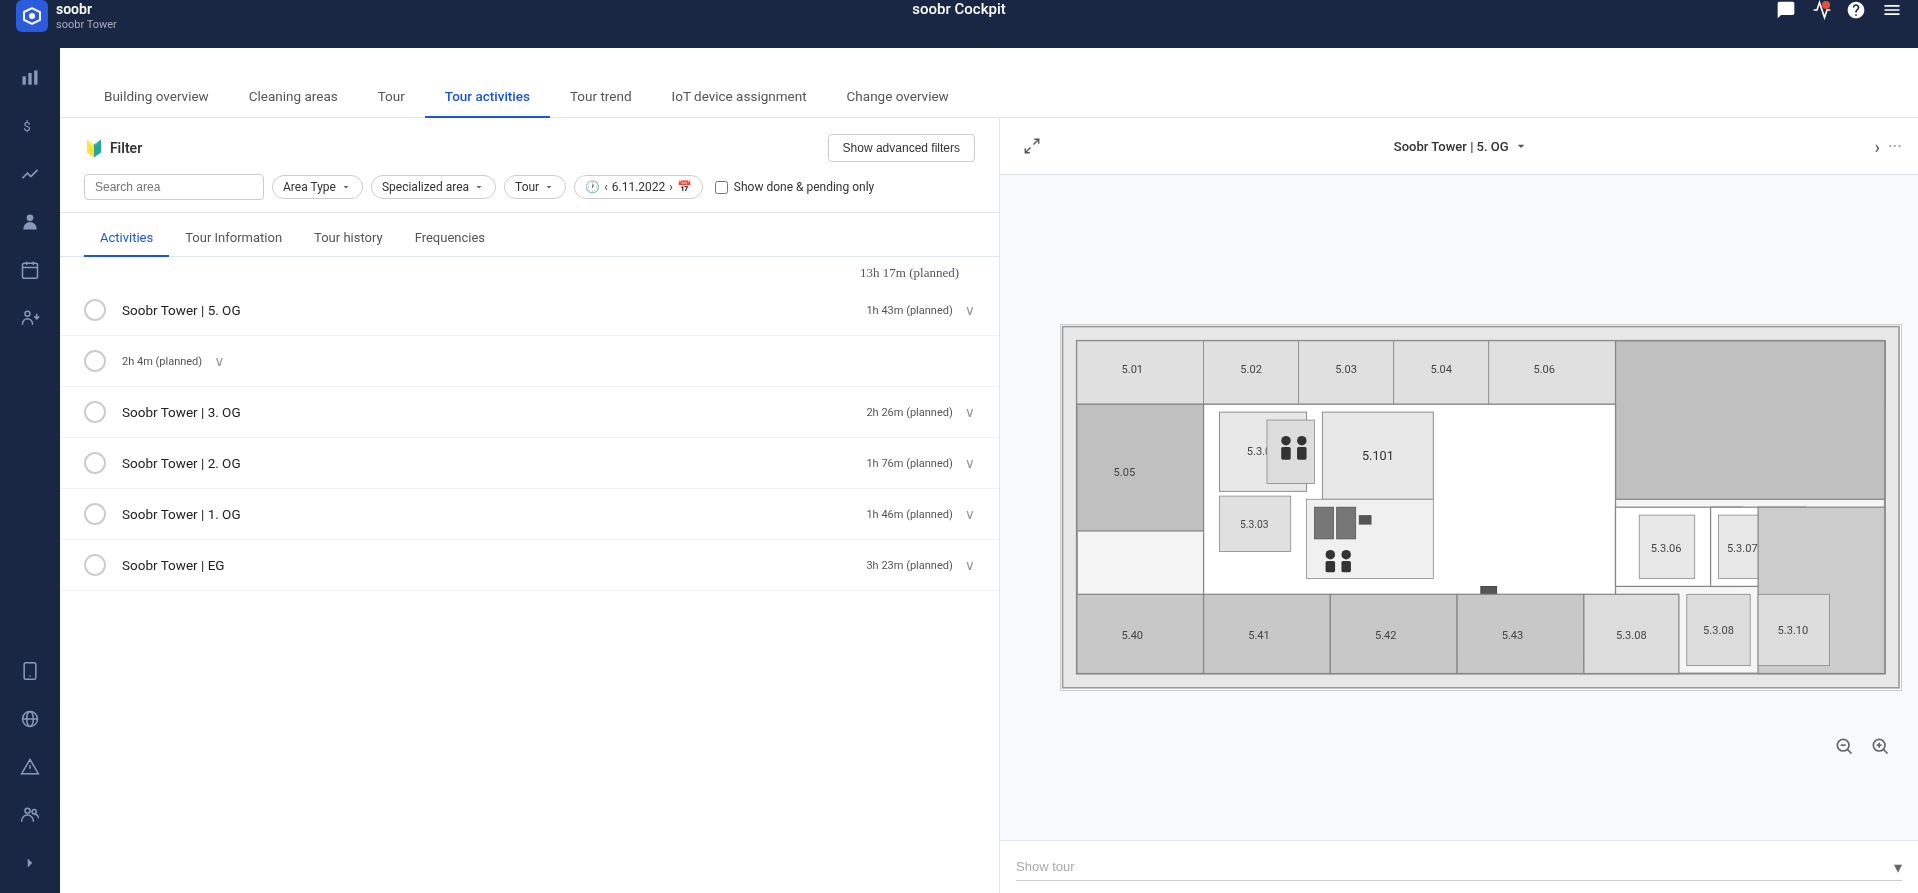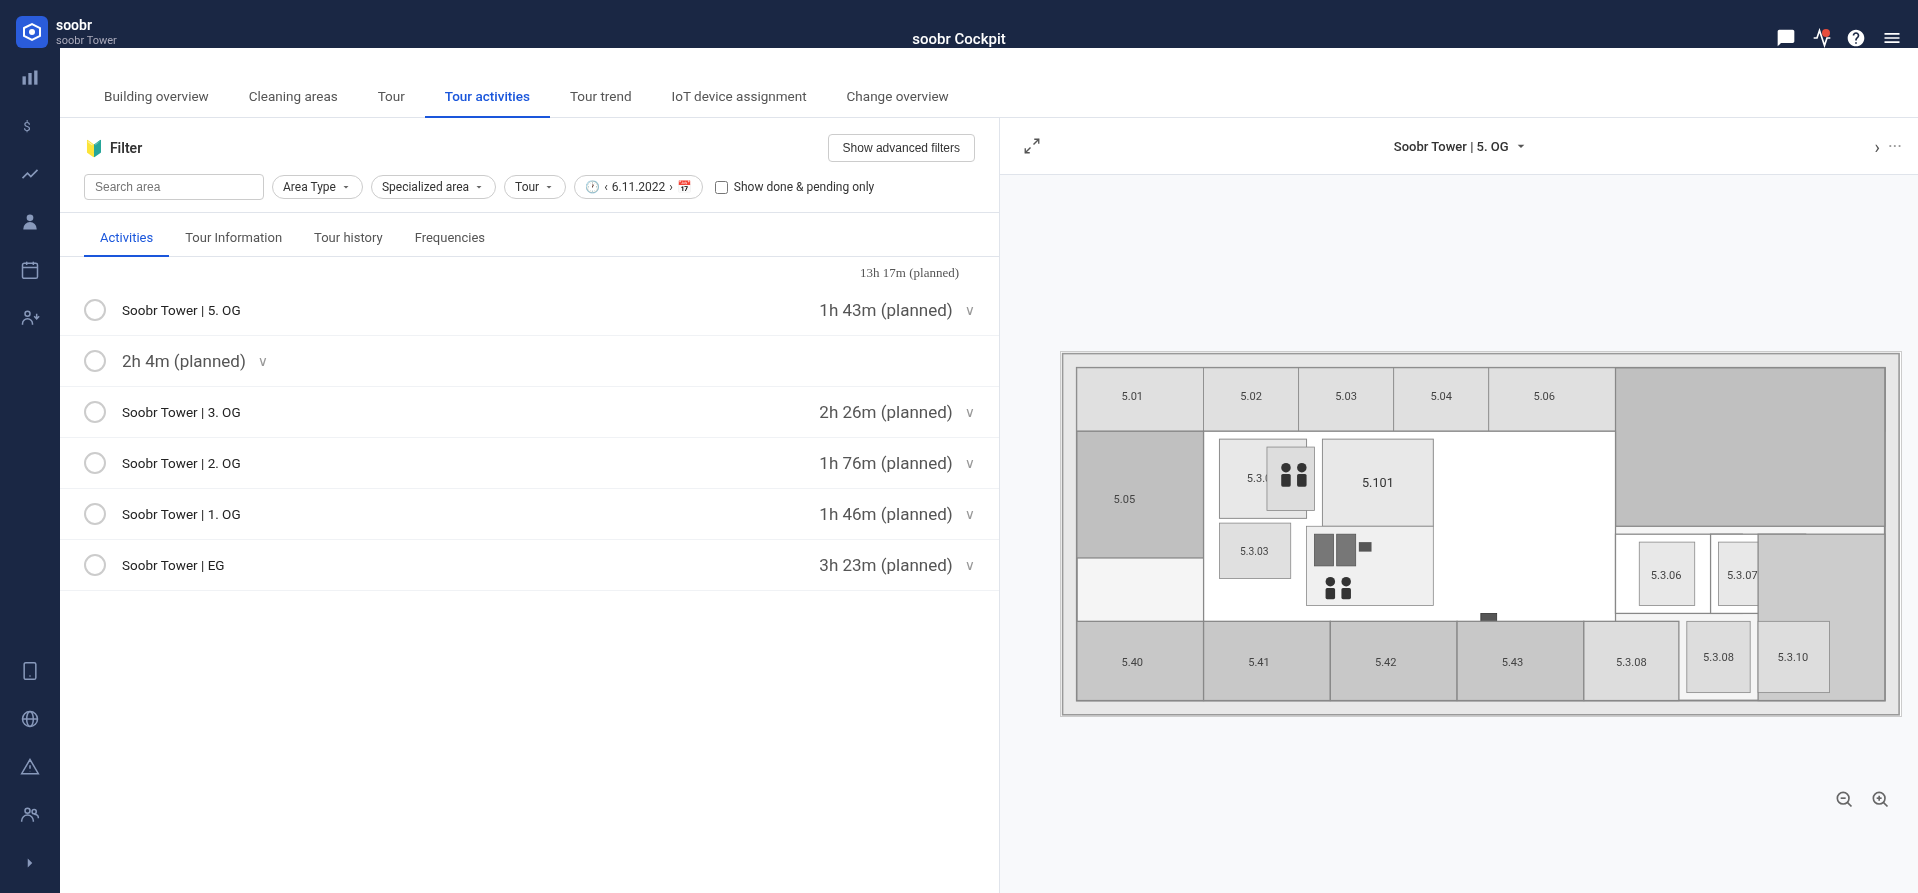--- a/index.html
+++ b/index.html
@@ -3,21 +3,21 @@
   <meta charset="utf-8">
   <style>
     * { box-sizing: border-box; margin: 0; padding: 0; }
     body { font-family: -apple-system, BlinkMacSystemFont, 'Segoe UI', Roboto, sans-serif; background: #f0f2f5; overflow: hidden; }
 
     
     .topbar {
       background: #1a2744;
       height: 48px;
       display: flex;
-      align-items: flex-end;
+      align-items: flex-start;
       padding: 0 16px;
       position: relative;
     }
     .topbar-logo {
       display: flex;
       align-items: center;
       gap: 8px;
       color: white;
     }
     .logo-icon {
@@ -259,21 +259,21 @@
       border-radius: 50%;
       margin-right: 16px;
       flex-shrink: 0;
     }
     .activity-name {
       flex: 1;
       font-size: 13.5px;
       color: #222;
     }
     .activity-time {
-      font-size: 17px;
+      font-size: 11px;
       color: #555;
       margin-right: 12px;
     }
     .activity-chevron {
       color: #999;
       font-size: 14px;
     }
 
     
     .right-panel {
@@ -729,16 +729,24 @@
               <svg width="20" height="20" viewBox="0 0 24 24" fill="none" stroke="#666" stroke-width="2">
                 <circle cx="11" cy="11" r="7"></circle>
                   <line x1="11" y1="8" x2="11" y2="14"></line>
                   <line x1="8" y1="11" x2="14" y2="11"></line>
                   <line x1="16" y1="16" x2="21" y2="21"></line>
               </svg>
             </div>
           </div>
         </div>
 
+        <div class="show-tour-container">
+          <div class="show-tour-wrapper">
+            <select class="show-tour-select">
+              <option value="">Show tour</option>
+            </select>
+            <span class="show-tour-arrow">▾</span>
+          </div>
+        </div>
       </div>
     </div>
   </div>
 </div>
 
 </body></html>

